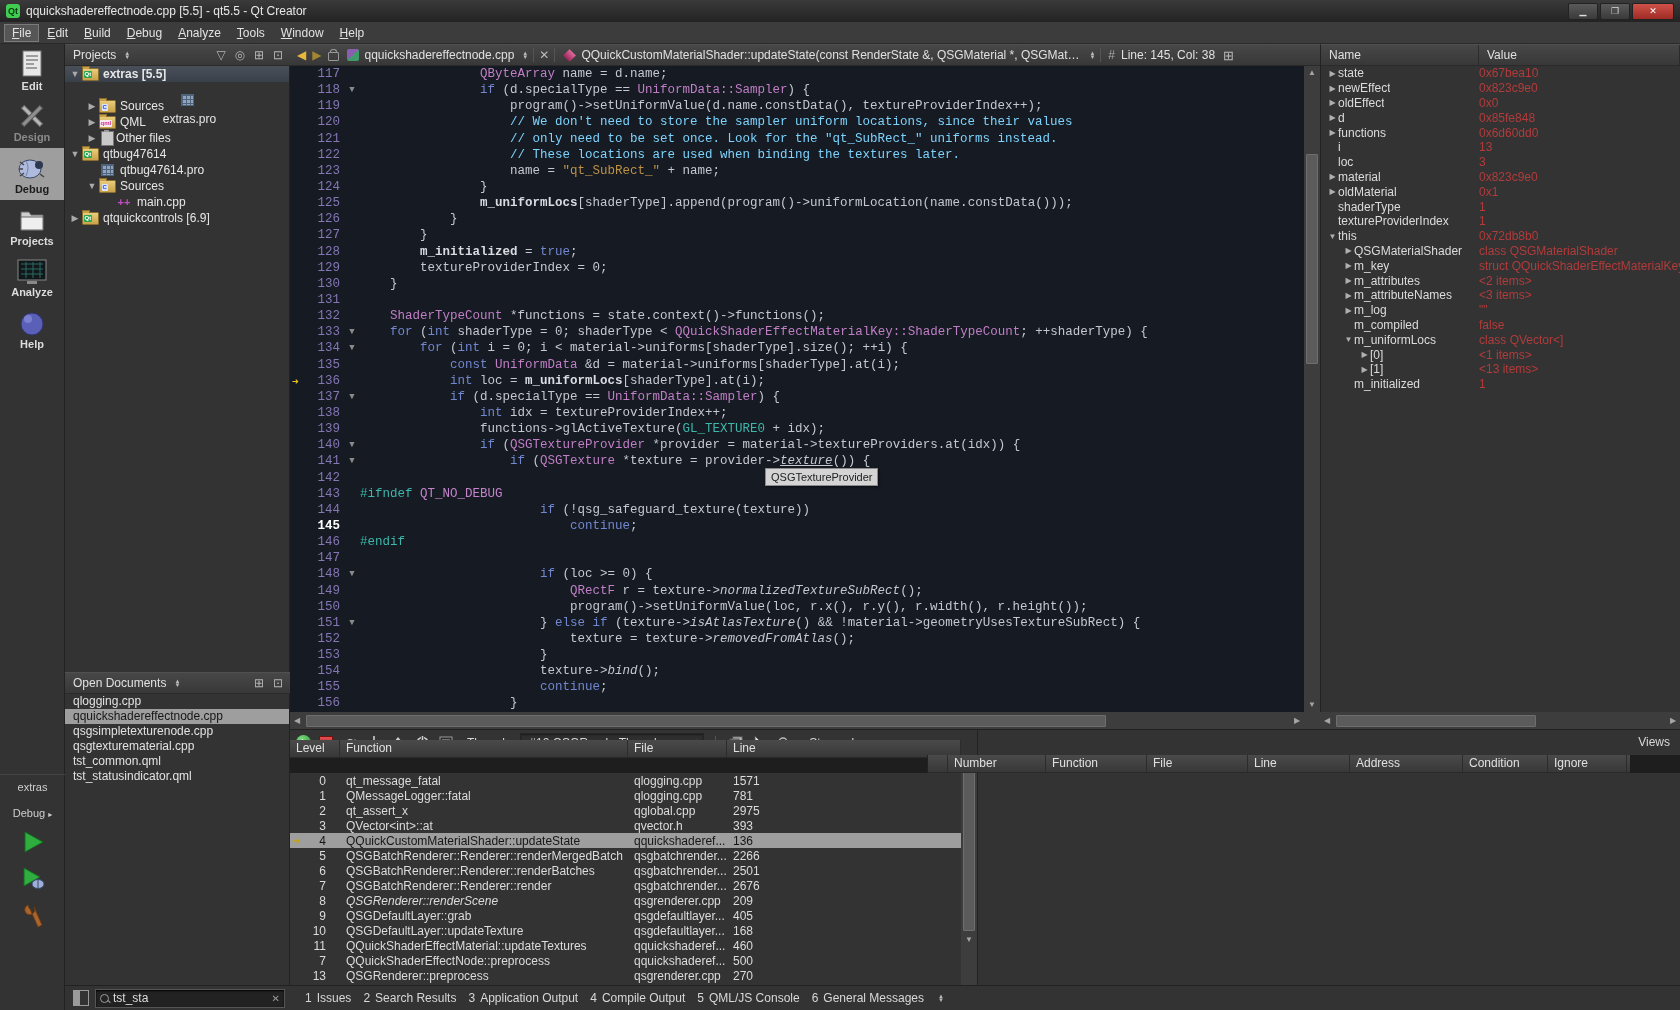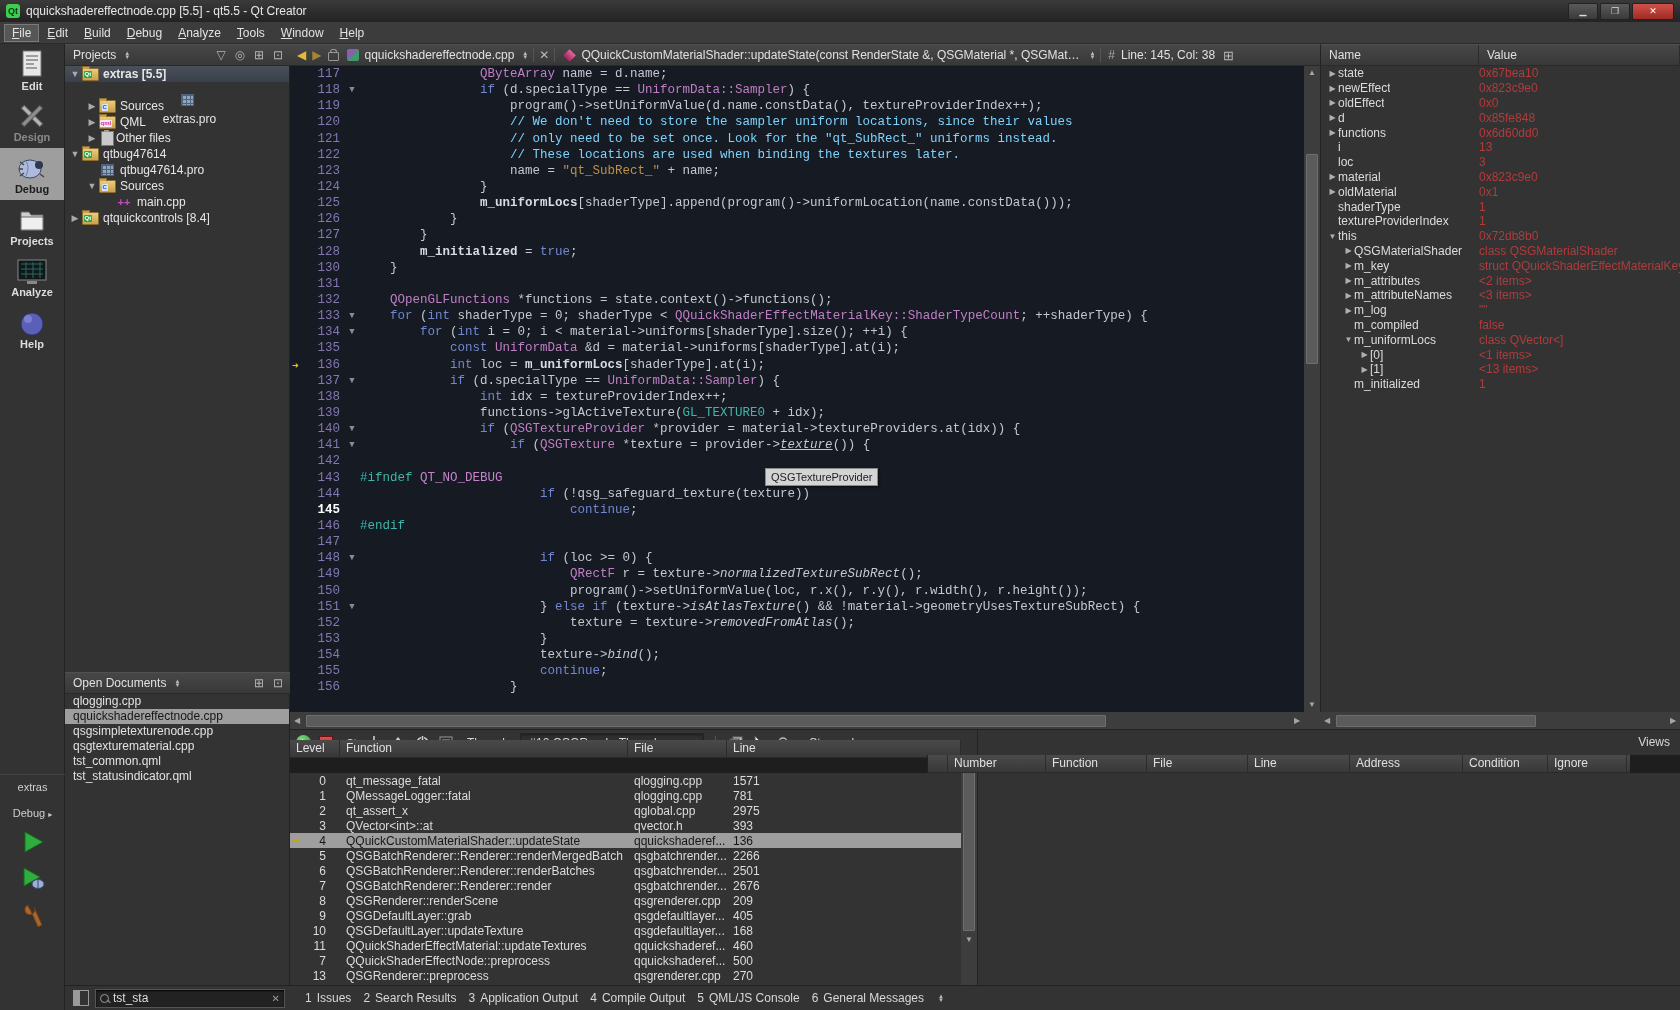--- a/index.html
+++ b/index.html
@@ -346,21 +346,21 @@
       </span>
       <span style="margin-left: 4px;">main.cpp</span>
     </div>
     <div class="trow" style="padding-left: 4px;">
       <span class="texp">▶</span>
       <span class="ticon">
         <span class="folder">
           <span class="badge b-qt">Qt</span>
         </span>
       </span>
-      <span style="margin-left: 4px;">qtquickcontrols [8.4]</span>
+      <span style="margin-left: 4px;">qtquickcontrols [6.9]</span>
     </div>
   </div>
 
 <div class="abs paneheader" id="dochdr">
   <span class="title">Open Documents</span>
   <span class="updn">
       <span>▲</span>
       <span>▼</span>
     </span>
   <span class="hdricons">
@@ -409,23 +409,24 @@
     <div class="cline"><span class="lgut">119</span><span class="lfold"></span><span class="lcode"><span class="sd">                    program()-&gt;setUniformValue(d.name.constData(), textureProviderIndex++);</span></span></div>
     <div class="cline"><span class="lgut">120</span><span class="lfold"></span><span class="lcode"><span class="sd">                    </span><span class="sc">// We don't need to store the sampler uniform locations, since their values</span></span></div>
     <div class="cline"><span class="lgut">121</span><span class="lfold"></span><span class="lcode"><span class="sd">                    </span><span class="sc">// only need to be set once. Look for the "qt_SubRect_" uniforms instead.</span></span></div>
     <div class="cline"><span class="lgut">122</span><span class="lfold"></span><span class="lcode"><span class="sd">                    </span><span class="sc">// These locations are used when binding the textures later.</span></span></div>
     <div class="cline"><span class="lgut">123</span><span class="lfold"></span><span class="lcode"><span class="sd">                    name = </span><span class="ss">"qt_SubRect_"</span><span class="sd"> + name;</span></span></div>
     <div class="cline"><span class="lgut">124</span><span class="lfold"></span><span class="lcode"><span class="sd">                }</span></span></div>
     <div class="cline"><span class="lgut">125</span><span class="lfold"></span><span class="lcode"><span class="sd">                </span><span class="sf">m_uniformLocs</span><span class="sd">[shaderType].append(program()-&gt;uniformLocation(name.constData()));</span></span></div>
     <div class="cline"><span class="lgut">126</span><span class="lfold"></span><span class="lcode"><span class="sd">            }</span></span></div>
     <div class="cline"><span class="lgut">127</span><span class="lfold"></span><span class="lcode"><span class="sd">        }</span></span></div>
     <div class="cline"><span class="lgut">128</span><span class="lfold"></span><span class="lcode"><span class="sd">        </span><span class="sf">m_initialized</span><span class="sd"> = </span><span class="sk">true</span><span class="sd">;</span></span></div>
+    <div class="cline"><span class="lgut">129</span><span class="lfold"></span><span class="lcode"><span class="sd">        textureProviderIndex = 0;</span></span></div>
     <div class="cline"><span class="lgut">130</span><span class="lfold"></span><span class="lcode"><span class="sd">    }</span></span></div>
     <div class="cline"><span class="lgut">131</span><span class="lfold"></span><span class="lcode"></span></div>
-    <div class="cline"><span class="lgut">132</span><span class="lfold"></span><span class="lcode"><span class="sd">    </span><span class="st">QOpenGLFunctions</span><span class="sd"> *functions = state.context()-&gt;functions();</span></span></div>
+    <div class="cline"><span class="lgut">132</span><span class="lfold"></span><span class="lcode"><span class="sd">    </span><span class="st">ShaderTypeCount</span><span class="sd"> *functions = state.context()-&gt;functions();</span></span></div>
     <div class="cline"><span class="lgut">133</span><span class="lfold">▼</span><span class="lcode"><span class="sd">    </span><span class="sk">for</span><span class="sd"> (</span><span class="sk">int</span><span class="sd"> shaderType = 0; shaderType &lt; </span><span class="st">QQuickShaderEffectMaterialKey::ShaderTypeCount</span><span class="sd">; ++shaderType) {</span></span></div>
     <div class="cline"><span class="lgut">134</span><span class="lfold">▼</span><span class="lcode"><span class="sd">        </span><span class="sk">for</span><span class="sd"> (</span><span class="sk">int</span><span class="sd"> i = 0; i &lt; material-&gt;uniforms[shaderType].size(); ++i) {</span></span></div>
     <div class="cline"><span class="lgut">135</span><span class="lfold"></span><span class="lcode"><span class="sd">            </span><span class="sk">const</span><span class="sd"> </span><span class="st">UniformData</span><span class="sd"> &amp;d = material-&gt;uniforms[shaderType].at(i);</span></span></div>
     <div class="cline"><span class="lgut">136<span class="exarrow">➜</span></span><span class="lfold"></span><span class="lcode"><span class="sd">            </span><span class="sk">int</span><span class="sd"> loc = </span><span class="sf">m_uniformLocs</span><span class="sd">[shaderType].at(i);</span></span></div>
     <div class="cline"><span class="lgut">137</span><span class="lfold">▼</span><span class="lcode"><span class="sd">            </span><span class="sk">if</span><span class="sd"> (d.specialType == </span><span class="st">UniformData::Sampler</span><span class="sd">) {</span></span></div>
     <div class="cline"><span class="lgut">138</span><span class="lfold"></span><span class="lcode"><span class="sd">                </span><span class="sk">int</span><span class="sd"> idx = textureProviderIndex++;</span></span></div>
     <div class="cline"><span class="lgut">139</span><span class="lfold"></span><span class="lcode"><span class="sd">                functions-&gt;glActiveTexture(</span><span class="sp">GL_TEXTURE0</span><span class="sd"> + idx);</span></span></div>
     <div class="cline"><span class="lgut">140</span><span class="lfold">▼</span><span class="lcode"><span class="sd">                </span><span class="sk">if</span><span class="sd"> (</span><span class="st">QSGTextureProvider</span><span class="sd"> *provider = material-&gt;textureProviders.at(idx)) {</span></span></div>
     <div class="cline"><span class="lgut">141</span><span class="lfold">▼</span><span class="lcode"><span class="sd">                    </span><span class="sk">if</span><span class="sd"> (</span><span class="st">QSGTexture</span><span class="sd"> *texture = provider-&gt;</span><span class="su">texture</span><span class="sd">()) {</span></span></div>
     <div class="cline"><span class="lgut">142</span><span class="lfold"></span><span class="lcode"></span></div>
@@ -749,21 +750,21 @@
       <span class="scell" style="width: 234px;">2501</span>
     </div>
     <div class="srow">
       <span class="scell slevel" style="width: 50px;">7</span>
       <span class="scell" style="width: 288px;">QSGBatchRenderer::Renderer::render</span>
       <span class="scell" style="width: 99px;">qsgbatchrender...</span>
       <span class="scell" style="width: 234px;">2676</span>
     </div>
     <div class="srow">
       <span class="scell slevel" style="width: 50px;">8</span>
-      <span class="scell" style="width: 288px;">QSGRenderer::renderScene</span>
+      <span class="scell" style="width: 288px; font-style: italic;">QSGRenderer::renderScene</span>
       <span class="scell" style="width: 99px;">qsgrenderer.cpp</span>
       <span class="scell" style="width: 234px;">209</span>
     </div>
     <div class="srow">
       <span class="scell slevel" style="width: 50px;">9</span>
       <span class="scell" style="width: 288px;">QSGDefaultLayer::grab</span>
       <span class="scell" style="width: 99px;">qsgdefaultlayer...</span>
       <span class="scell" style="width: 234px;">405</span>
     </div>
     <div class="srow">

